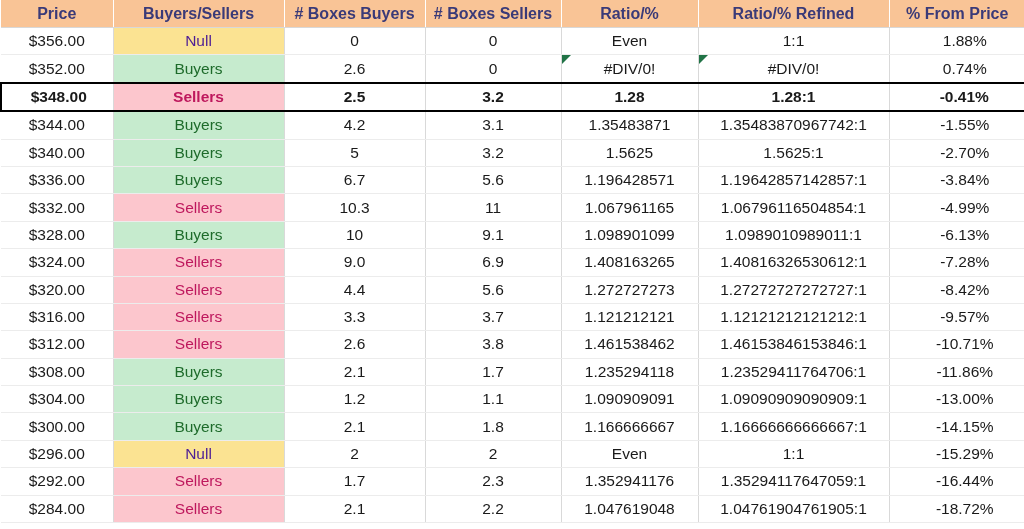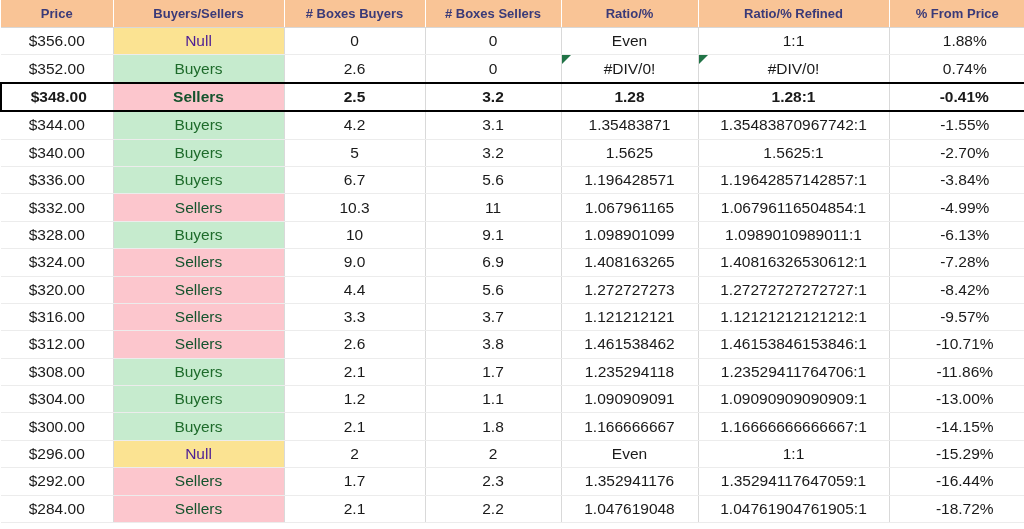--- a/index.html
+++ b/index.html
@@ -33,21 +33,21 @@
   table.grid col.c-bsel         { width: 136px; }
   table.grid col.c-ratio        { width: 137px; }
   table.grid col.c-refined      { width: 191px; }
   table.grid col.c-frompx       { width: 136px; }
 
   thead th {
     height: 27px;
     background: #F9C496;
     color: #3A3A78;
     font-weight: bold;
-    font-size: 13px;
+    font-size: 16px;
     text-align: center;
     vertical-align: middle;
     border-right: 1px solid #ffffff;
     border-bottom: 1px solid #d8d8d8;
     padding: 0 2px;
     white-space: nowrap;
     overflow: hidden;
   }
   thead th:last-child { border-right: none; }
 
@@ -62,21 +62,21 @@
     overflow: hidden;
     position: relative;
   }
   tbody td:last-child { border-right: none; padding-left: 24px; }
 
   tbody tr td.price-cell { border-right: 1px solid #d9d9d9; }
 
   
   td.bs { font-weight: normal; }
   td.bs.buyers  { background: #C6EBCE; color: #1E6B2B; }
-  td.bs.sellers { background: #FCC6CD; color: #14532d; }
+  td.bs.sellers { background: #FCC6CD; color: #be185d; }
   td.bs.null    { background: #FBE392; color: #4c1d95; }
 
   
   tr.focus td {
     font-weight: bold;
     border-top: 2.5px solid #000000;
     border-bottom: 2.5px solid #000000;
   }
   tr.focus td.edge-left  { border-left: 2.5px solid #000000; padding-left: 12px; }
   tr.focus td.edge-right { border-right: 2.5px solid #000000; }

